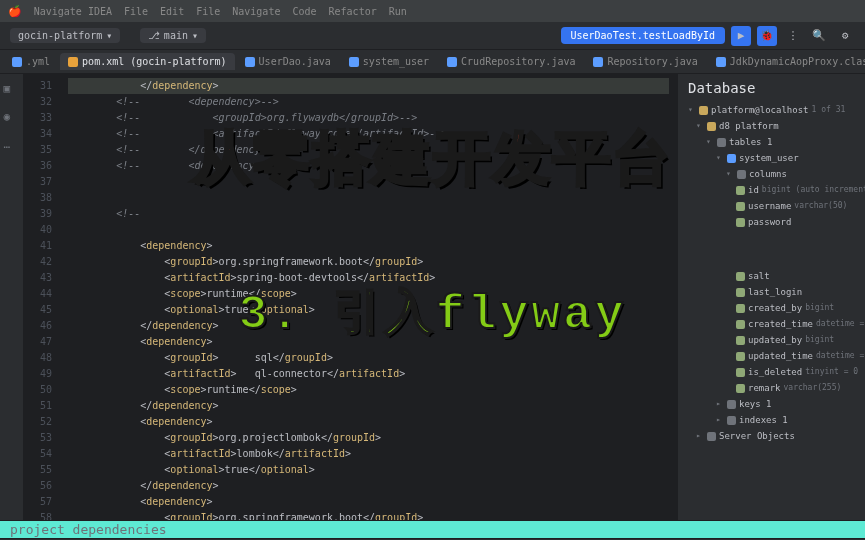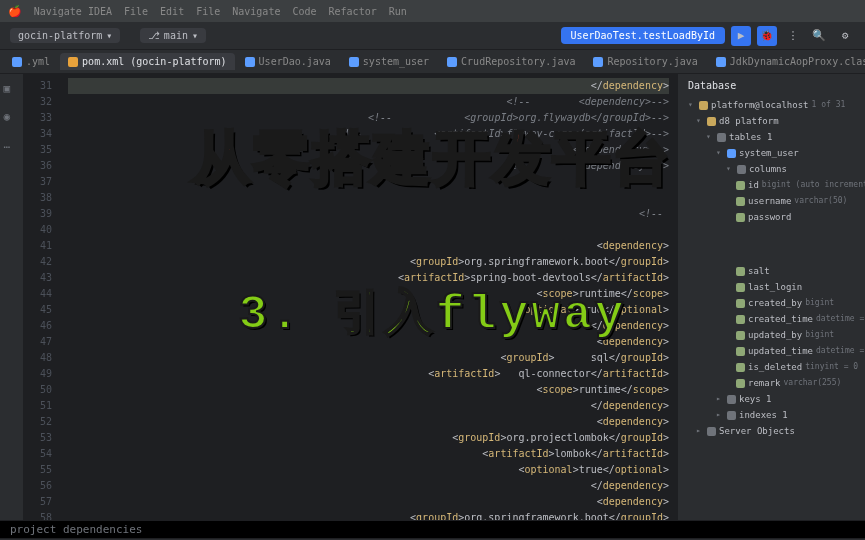--- a/index.html
+++ b/index.html
@@ -18,41 +18,41 @@
 .tab { padding: 3px 8px; font-size: 10px; color: #888; display: flex; align-items: center; gap: 4px; white-space: nowrap; border-radius: 4px 4px 0 0; }
 .tab.active { background: #393b40; color: #dfe1e5; }
 .tab-icon { width: 10px; height: 10px; background: #5c9dff; border-radius: 2px; }
 .tab-icon.xml { background: #e8a23c; }
 .tab-icon.java { background: #5c9dff; }
 .main { display: flex; height: 446px; }
 .left-gutter { width: 24px; background: #2b2d30; border-right: 1px solid #1e1f22; display: flex; flex-direction: column; align-items: center; padding-top: 8px; gap: 12px; }
 .gutter-icon { width: 16px; height: 16px; color: #6f737a; cursor: pointer; }
 .editor { flex: 1; background: #1e1f22; display: flex; position: relative; overflow: hidden; }
 .line-numbers { width: 36px; text-align: right; padding: 4px 8px 4px 4px; color: #4b5059; font-size: 10px; line-height: 16px; user-select: none; }
-.code { flex: 1; padding: 4px 8px; font-size: 10px; line-height: 16px; white-space: pre; color: #bcbec4; text-align: right; }
+.code { flex: 1; padding: 4px 8px; font-size: 10px; line-height: 16px; white-space: pre; color: #bcbec4; }
 .code .tag { color: #d5b778; }
 .code .comment { color: #7a7e85; font-style: italic; }
 .code .hl { background: #373b39; display: inline-block; width: 100%; }
 .right-panel { width: 188px; background: #2b2d30; border-left: 1px solid #1e1f22; padding: 6px; font-size: 9px; }
-.db-title { font-size: 10px; color: #dfe1e5; margin-bottom: 6px; padding-left: 4px; }
+.db-title { font-size: 14px; color: #dfe1e5; margin-bottom: 6px; padding-left: 4px; }
 .tree { font-size: 9px; line-height: 14px; color: #bcbec4; }
 .tree-item { padding: 1px 0 1px 4px; display: flex; align-items: center; gap: 3px; cursor: pointer; white-space: nowrap; }
 .tree-item .caret { color: #6f737a; font-size: 8px; width: 8px; }
 .tree-item.l1 { padding-left: 12px; }
 .tree-item.l2 { padding-left: 22px; }
 .tree-item.l3 { padding-left: 32px; }
 .tree-item.l4 { padding-left: 42px; }
 .tree-item .dim { color: #6f737a; font-size: 8px; }
 .ti-icon { width: 9px; height: 9px; border-radius: 2px; flex-shrink: 0; }
 .ti-db { background: #c9a85c; }
 .ti-tbl { background: #5c9dff; }
 .ti-col { background: #8fa876; }
 .ti-folder { background: #6f737a; }
 .statusbar { height: 20px; background: #2b2d30; border-top: 1px solid #1e1f22; display: flex; align-items: center; justify-content: space-between; padding: 0 10px; font-size: 9px; color: #6f737a; }
-.breadcrumb { height: 18px; background: #000000; display: flex; align-items: center; padding: 0 10px; font-size: 11px; color: #6f737a; gap: 6px; border-top: 1px solid #1e1f22; }
+.breadcrumb { height: 18px; background: #5eead4; display: flex; align-items: center; padding: 0 10px; font-size: 13px; color: #6f737a; gap: 6px; border-top: 1px solid #1e1f22; }
 .overlay-title { position: absolute; top: 120px; left: 50%; transform: translateX(-50%); font-family: 'Arial Black', sans-serif; font-size: 58px; font-weight: 900; color: #d8452b; -webkit-text-stroke: 3px #1a1a1a; text-shadow: 3px 3px 0 #000; letter-spacing: 2px; white-space: nowrap; z-index: 100; }
 .overlay-sub { position: absolute; top: 280px; left: 50%; transform: translateX(-50%); font-family: 'Arial Black', 'Courier New', monospace; font-size: 48px; font-weight: 900; color: #84cc16; -webkit-text-stroke: 2px #1a1a1a; text-shadow: 2px 2px 0 #000; letter-spacing: 3px; white-space: nowrap; z-index: 100; }
 </style>
 </head>
 <body>
 
 <div class="menubar">
   <span class="apple">🍎</span>
   <span>Navigate IDEA</span>
   <span>File</span>

